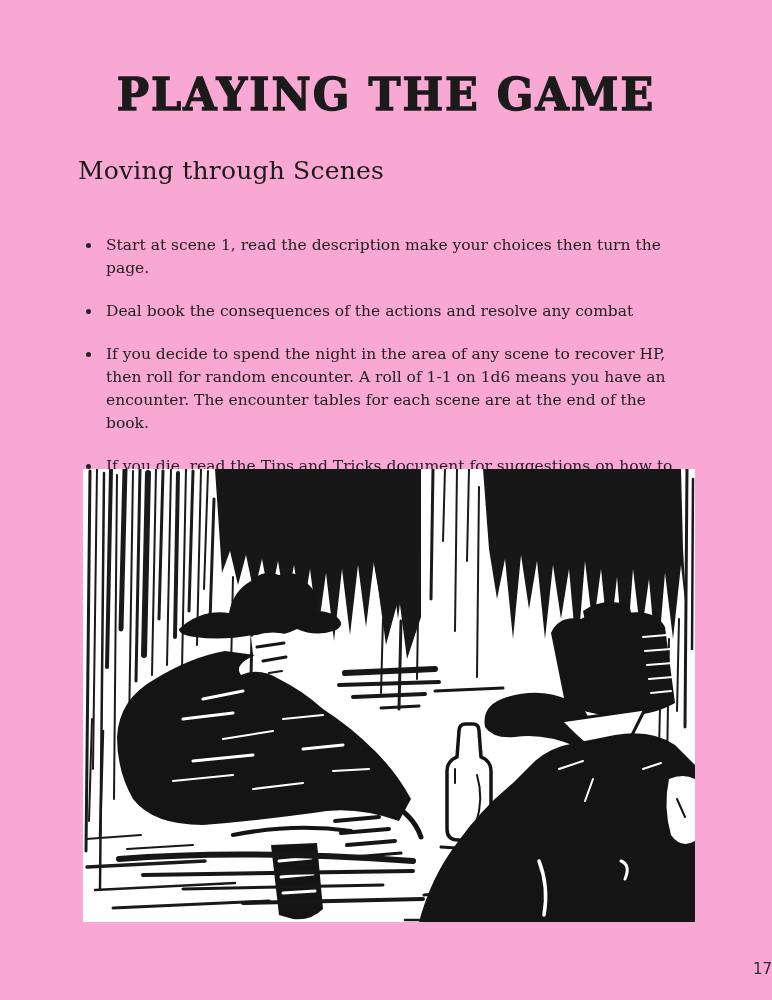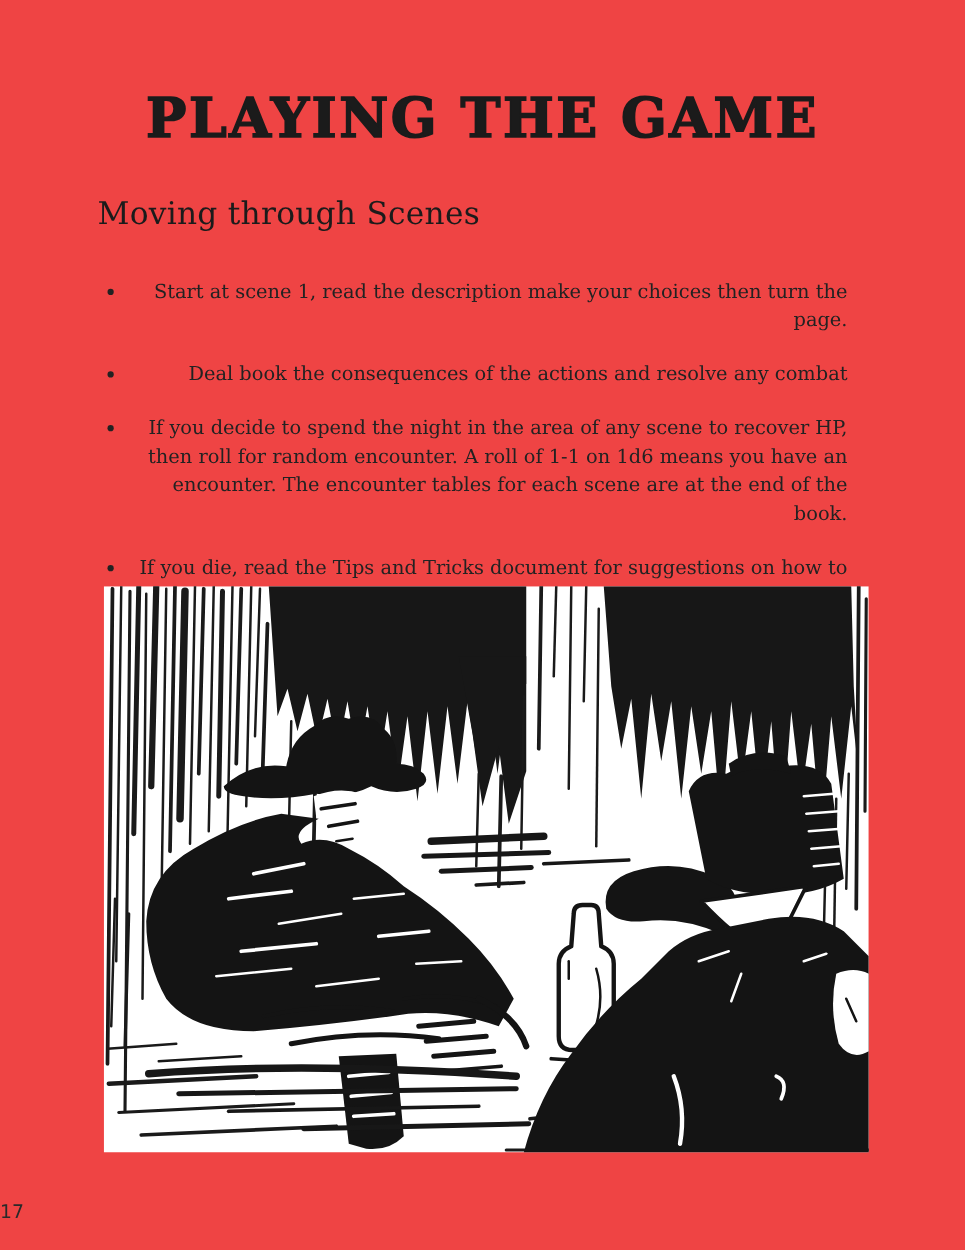--- a/index.html
+++ b/index.html
@@ -1,49 +1,48 @@
 <!DOCTYPE html>
 <html><head>
 <meta charset="utf-8">
 <style>
   * { margin:0; padding:0; box-sizing:border-box; }
   html,body { width:772px; height:1000px; background:#ffffff; }
   .page {
-    position:relative; width:772px; height:1000px; background:#ef4444;
+    position:relative; width:772px; height:1000px; background:#f9a8d4;
     font-family:"DejaVu Serif", serif; color:#1f1f1f; overflow:hidden;
   }
   .doc-title {
     position:absolute; top:74px; left:0; width:772px;
     text-align:center; font-family:"DejaVu Serif", serif;
     font-weight:700; font-size:43px; line-height:1;
     letter-spacing:2px; color:#1b1b1b;
     -webkit-text-stroke:1.3px #1b1b1b;
     transform:scaleY(1.02);
   }
   .section-heading {
     position:absolute; top:156px; left:78px;
     font-family:"DejaVu Serif", serif; font-weight:400;
     font-size:25px; color:#1b1b1b; letter-spacing:0.2px;
   }
   .bullet-list {
-    position:absolute; top:222px; left:78px; width:600px;
+    position:absolute; top:234px; left:78px; width:600px;
     list-style:disc outside;
-    text-align:right;
   }
   .bullet-list li {
     margin-left:24px; padding-left:4px; margin-bottom:20px;
     font-size:15.5px; line-height:23px; color:#222222;
   }
   .illustration {
     position:absolute; top:469px; left:83px; width:612px; height:453px;
   }
   .illustration svg { width:100%; height:100%; display:block; }
   .page-number {
     position:absolute; top:960px; left:0; width:772px;
-    text-align:left; font-family:"DejaVu Sans", sans-serif;
+    text-align:right; font-family:"DejaVu Sans", sans-serif;
     font-size:15px; color:#2a2a2a;
   }
 </style>
 </head>
 <body>
 
 <div class="page">
 
   <h1 class="doc-title">PLAYING THE GAME</h1>
 

